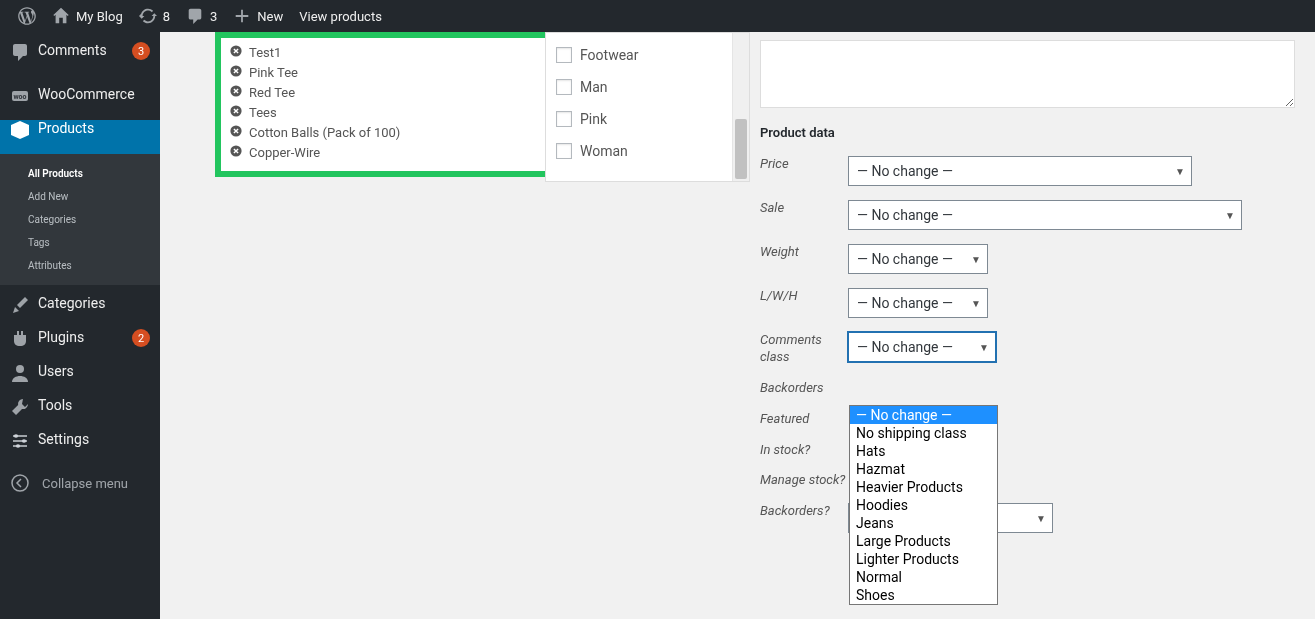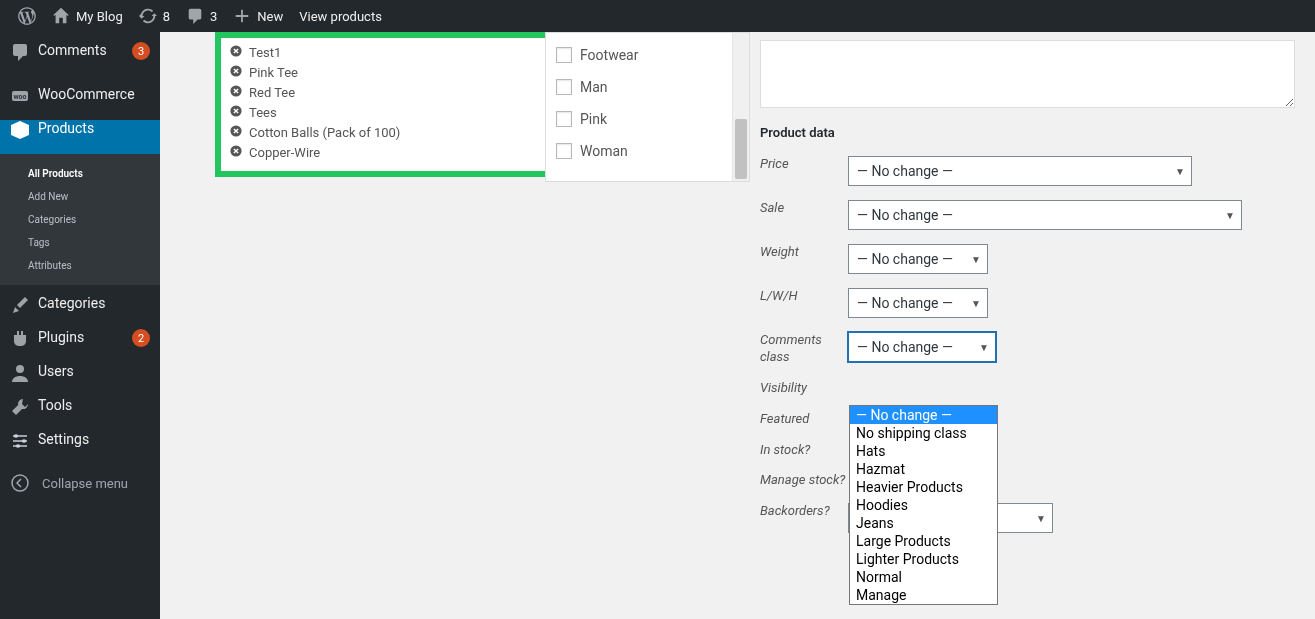--- a/index.html
+++ b/index.html
@@ -339,21 +339,21 @@
 
     <div class="field-row" style="align-items:flex-start">
       <span class="fl">Comments class</span>
       <span class="select sel-ship" style="border-color:#2271b1;outline:1px solid #2271b1">
           <span>— No change —</span>
           <span class="arrow">▼</span>
         </span>
     </div>
 
     <div class="field-row">
-      <span class="fl">Visibility</span>
+      <span class="fl">Backorders</span>
     </div>
     <div class="field-row">
       <span class="fl">Featured</span>
     </div>
     <div class="field-row">
       <span class="fl">In stock?</span>
     </div>
     <div class="field-row" style="align-items:flex-start">
       <span class="fl">Manage stock?</span>
     </div>
@@ -370,16 +370,16 @@
       <div class="opt selected">— No change —</div>
       <div class="opt">No shipping class</div>
       <div class="opt">Hats</div>
       <div class="opt">Hazmat</div>
       <div class="opt">Heavier Products</div>
       <div class="opt">Hoodies</div>
       <div class="opt">Jeans</div>
       <div class="opt">Large Products</div>
       <div class="opt">Lighter Products</div>
       <div class="opt">Normal</div>
-      <div class="opt">Manage</div>
+      <div class="opt">Shoes</div>
     </div>
 
 </div>
 
 </body></html>

